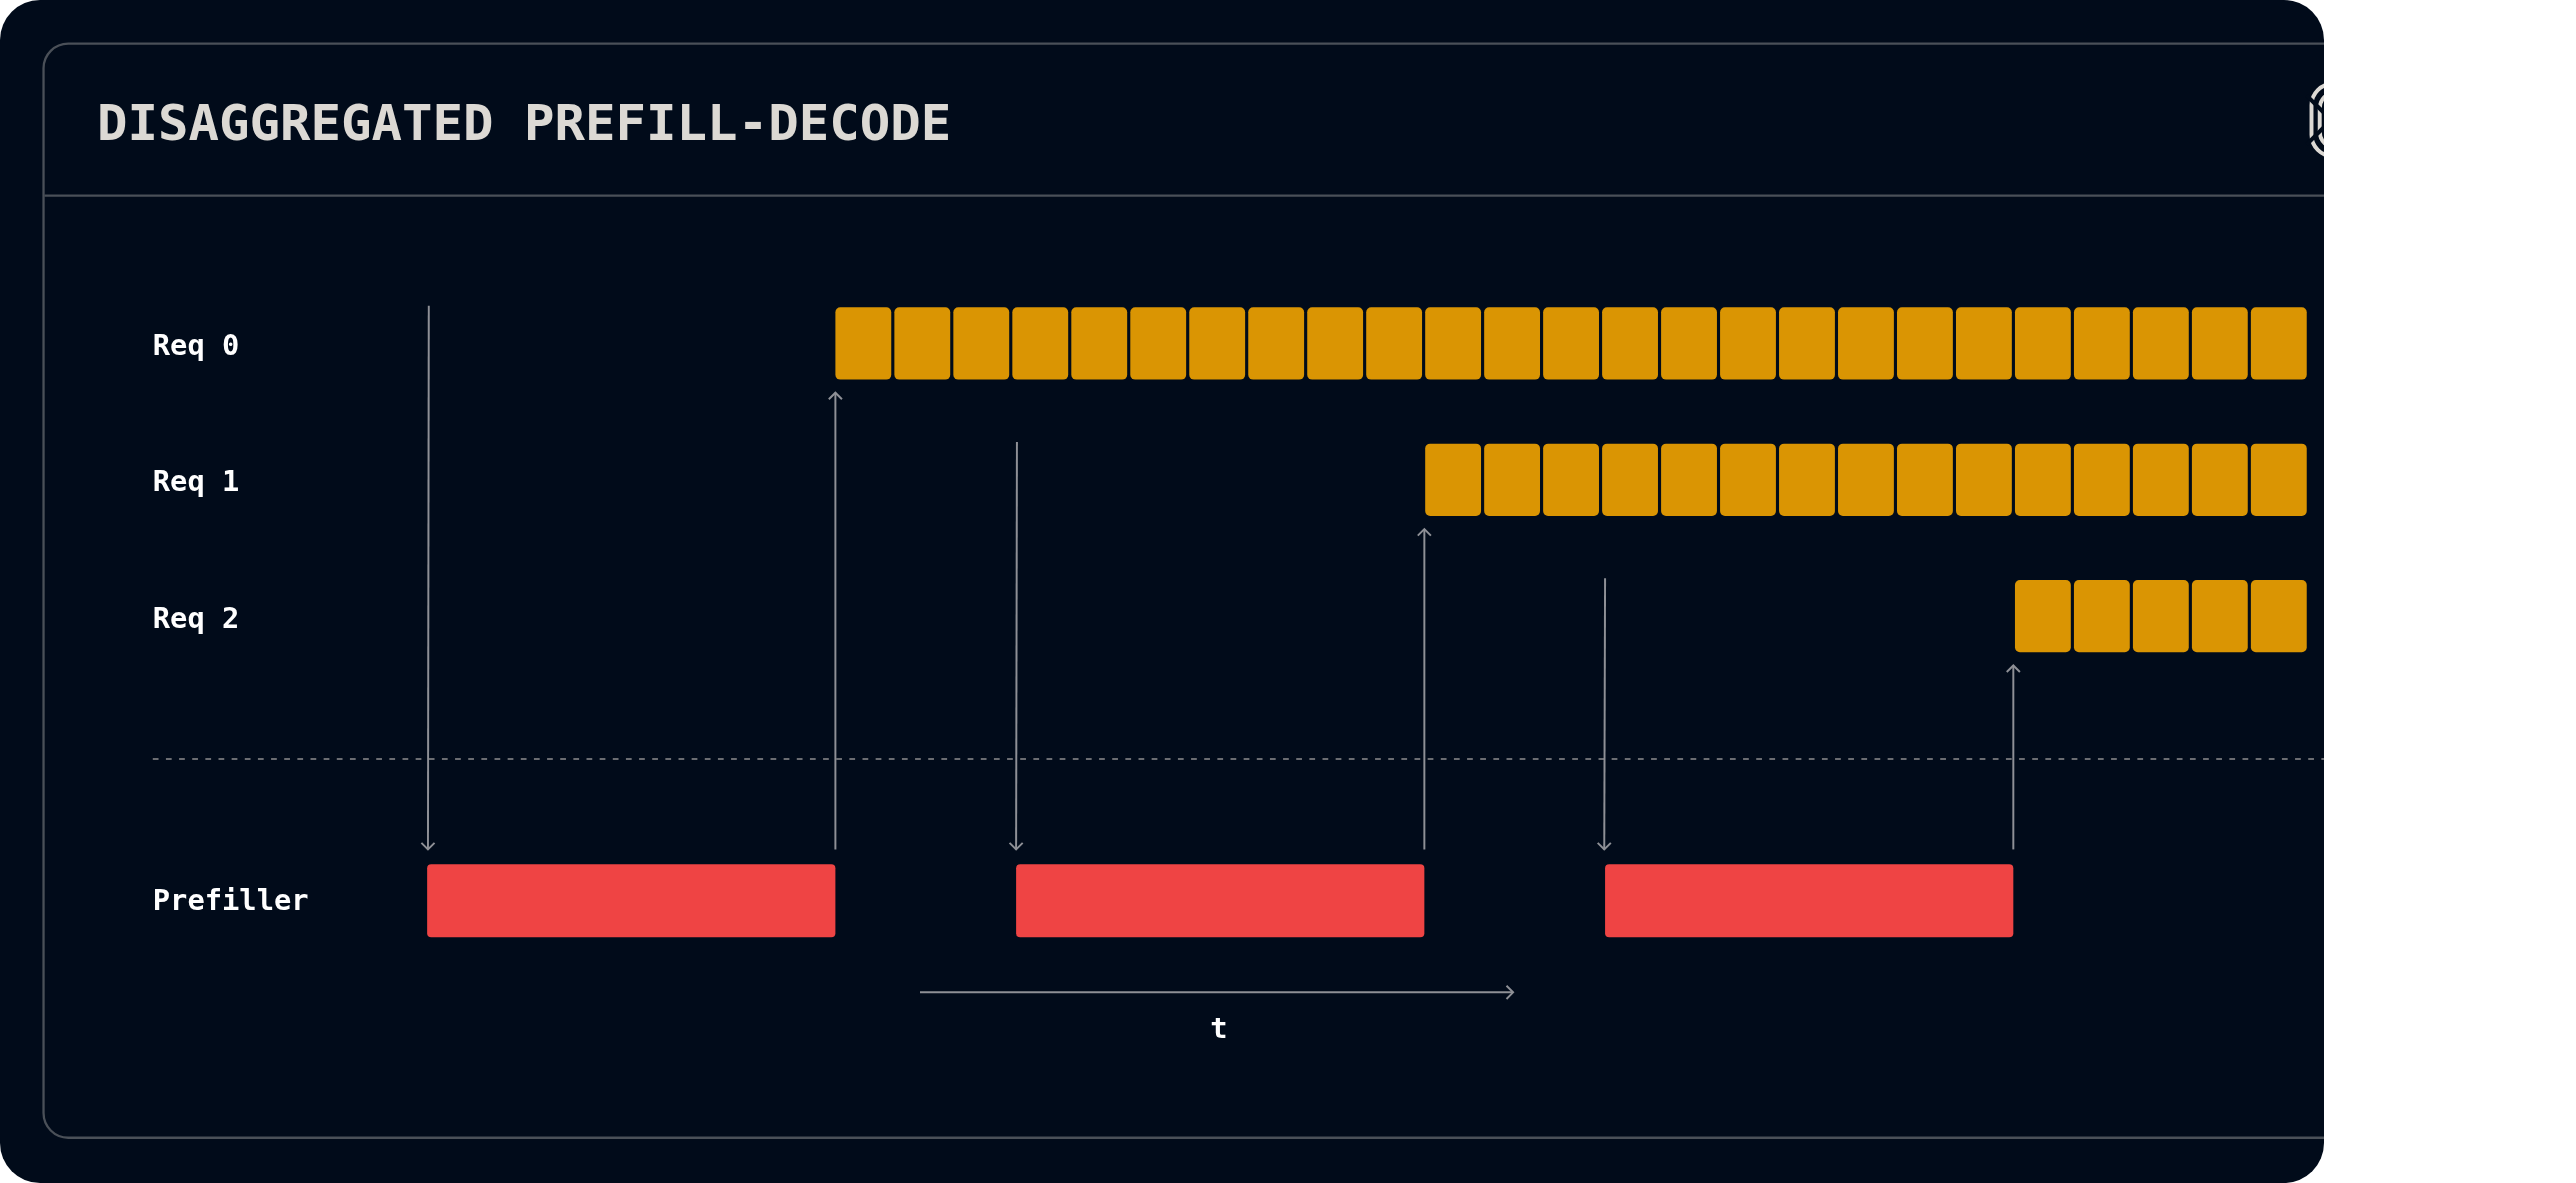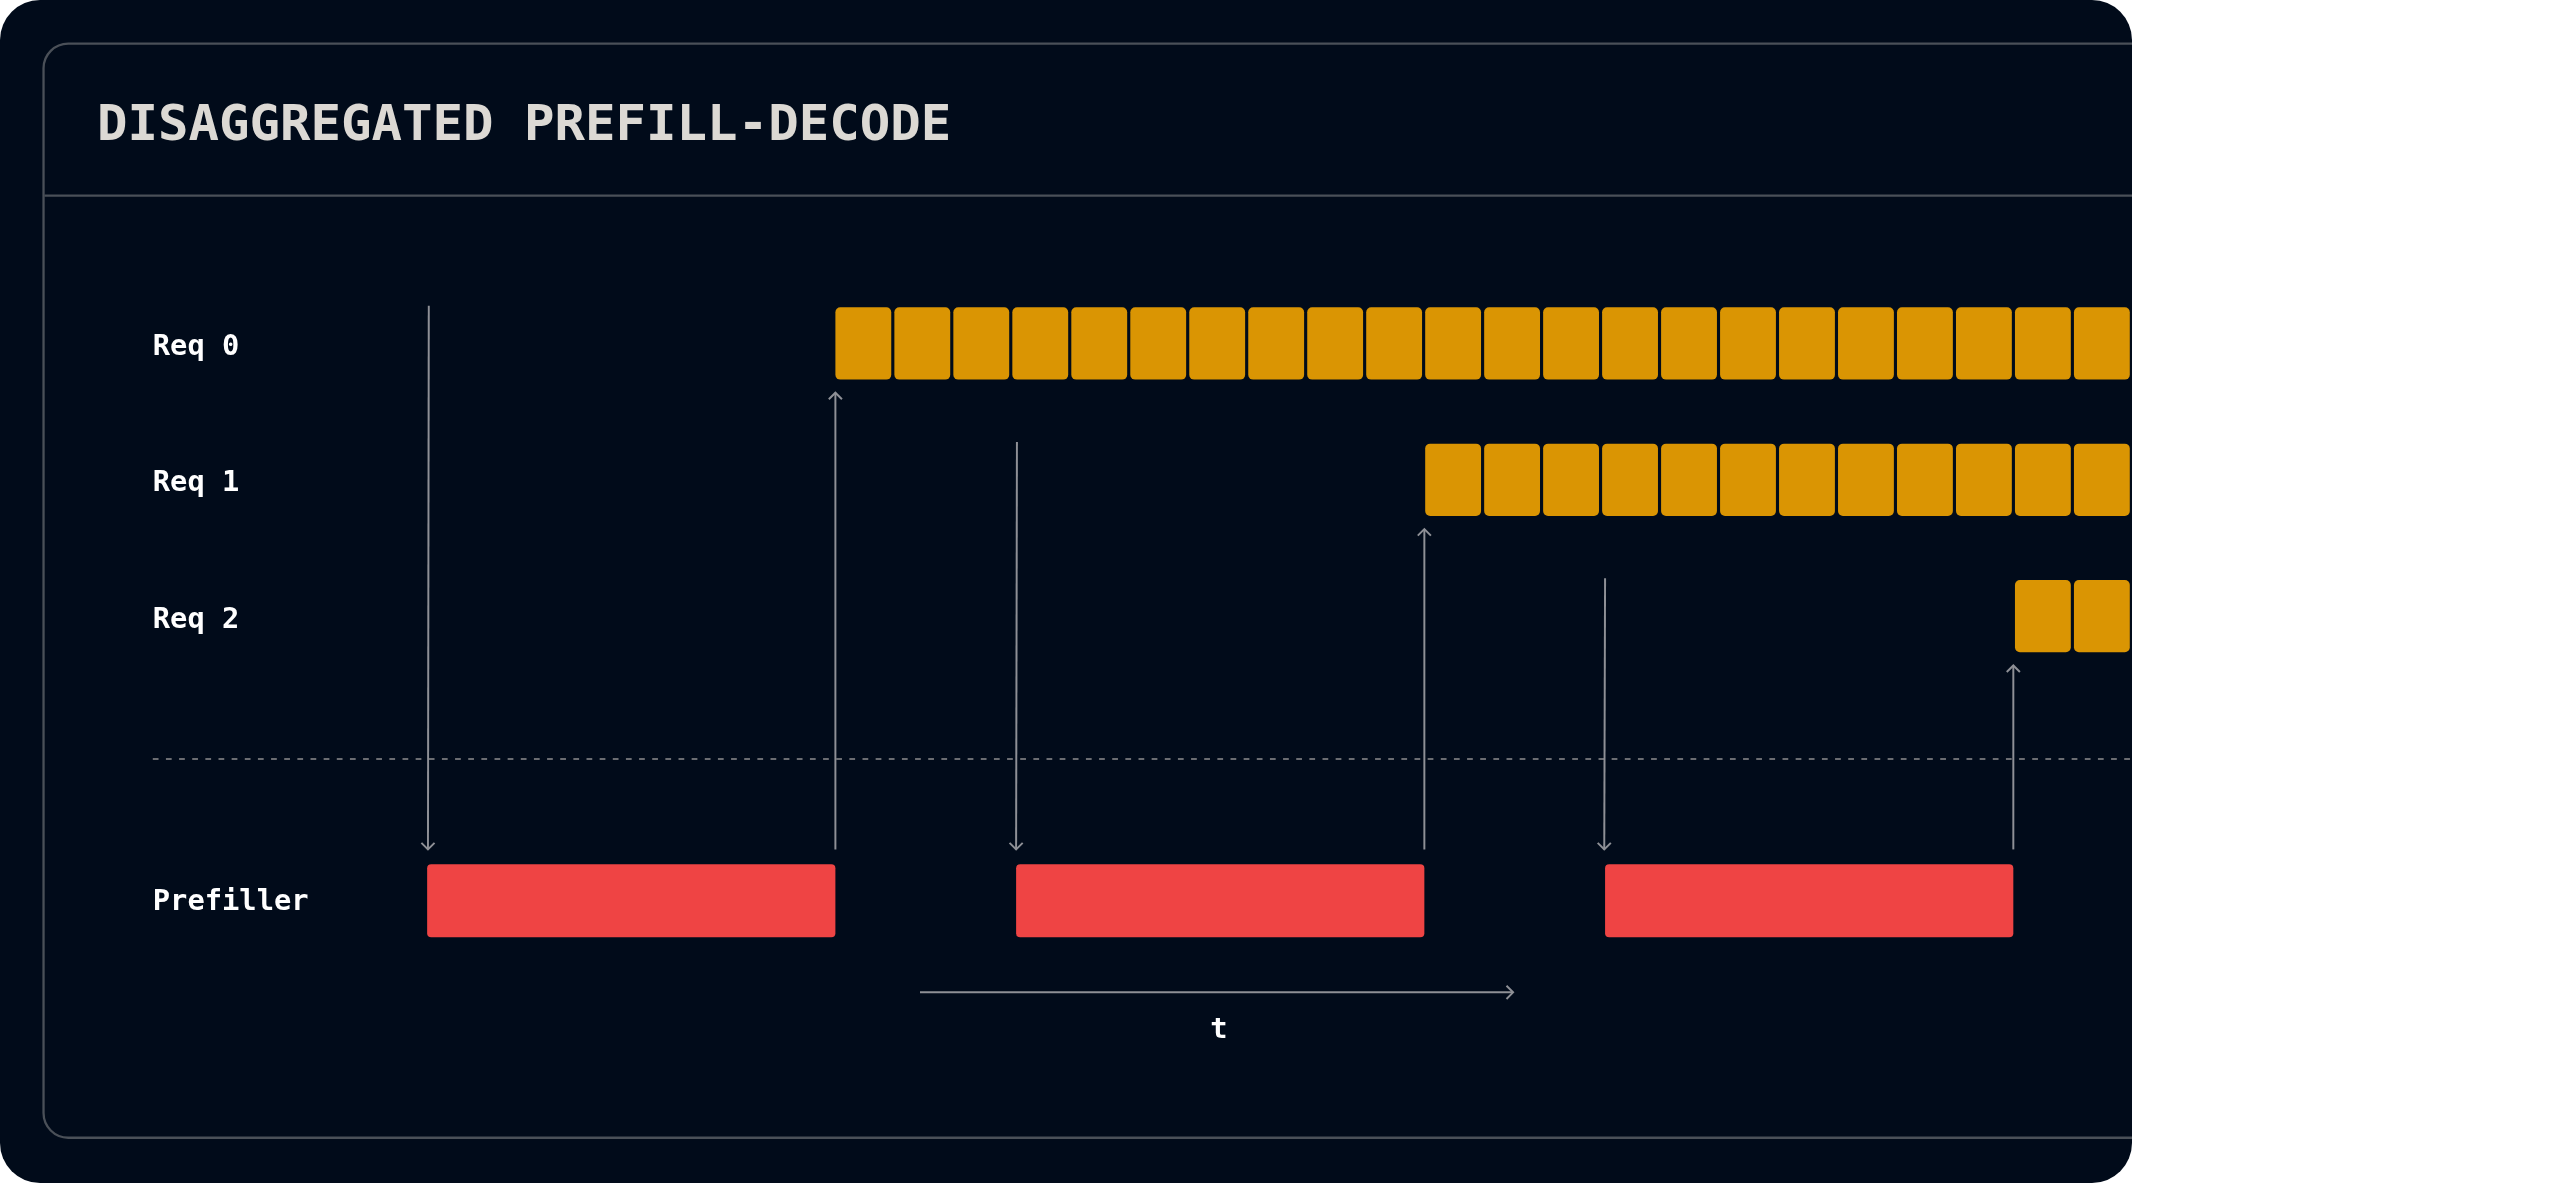--- a/index.html
+++ b/index.html
@@ -1,17 +1,17 @@
 <!DOCTYPE html>
 <html style="font-size:10.7px"><head>
 <meta charset="utf-8">
 <style>
   html, body { margin:0; padding:0; background:#ffffff; }
   body { width:2576px; height:1183px; overflow:hidden; }
-  .frame { position:absolute; left:0; top:0; width:2132px; height:1183px; background:#010b1a; border-radius:40px; overflow:hidden; }
+  .frame { position:absolute; left:0; top:0; width:2324px; height:1183px; background:#010b1a; border-radius:40px; overflow:hidden; }
   svg { position:absolute; left:0; top:0; width:2576px; height:1183px; }
   .title { font-family:"DejaVu Sans Mono","Liberation Mono",monospace; font-weight:bold; fill:#dcd9d4; }
   .lbl { font-family:"DejaVu Sans Mono","Liberation Mono",monospace; font-weight:bold; fill:#ffffff; }
 </style>
 </head>
 <body>
 
 <div class="frame">
 <svg viewBox="0 0 1568 720" xmlns="http://www.w3.org/2000/svg">
   <defs>

